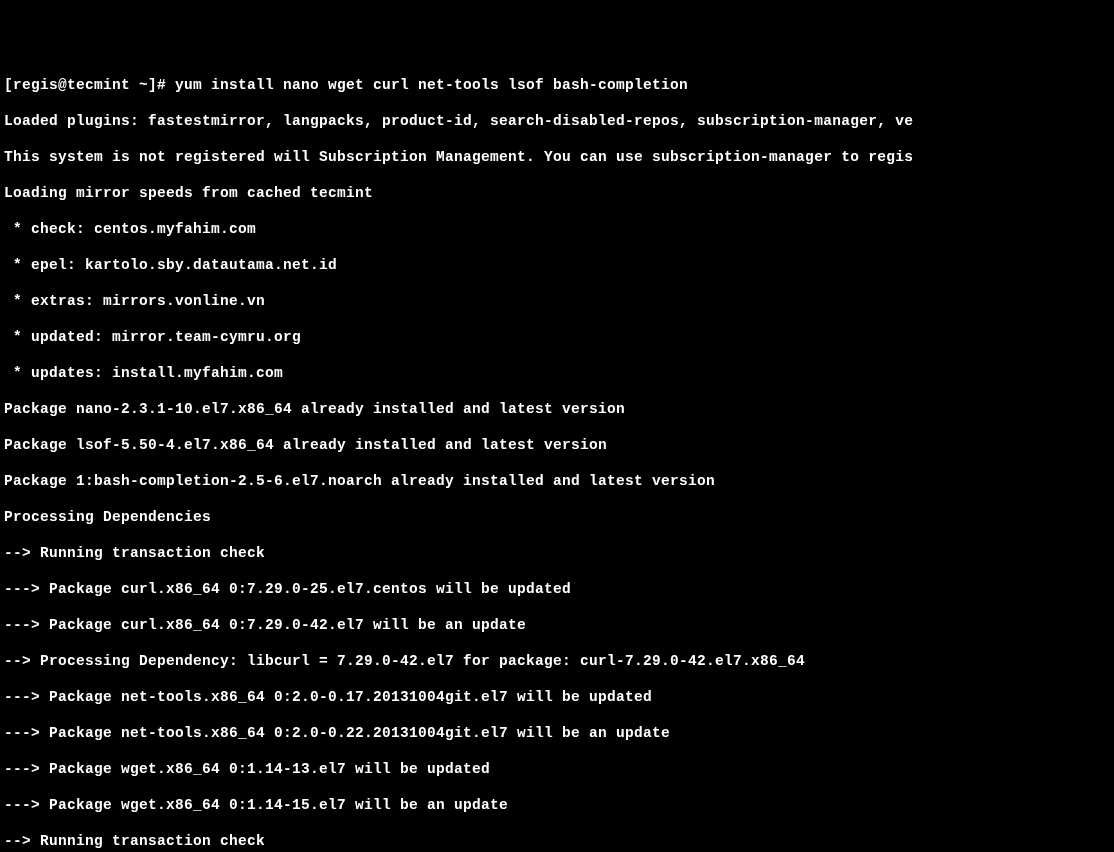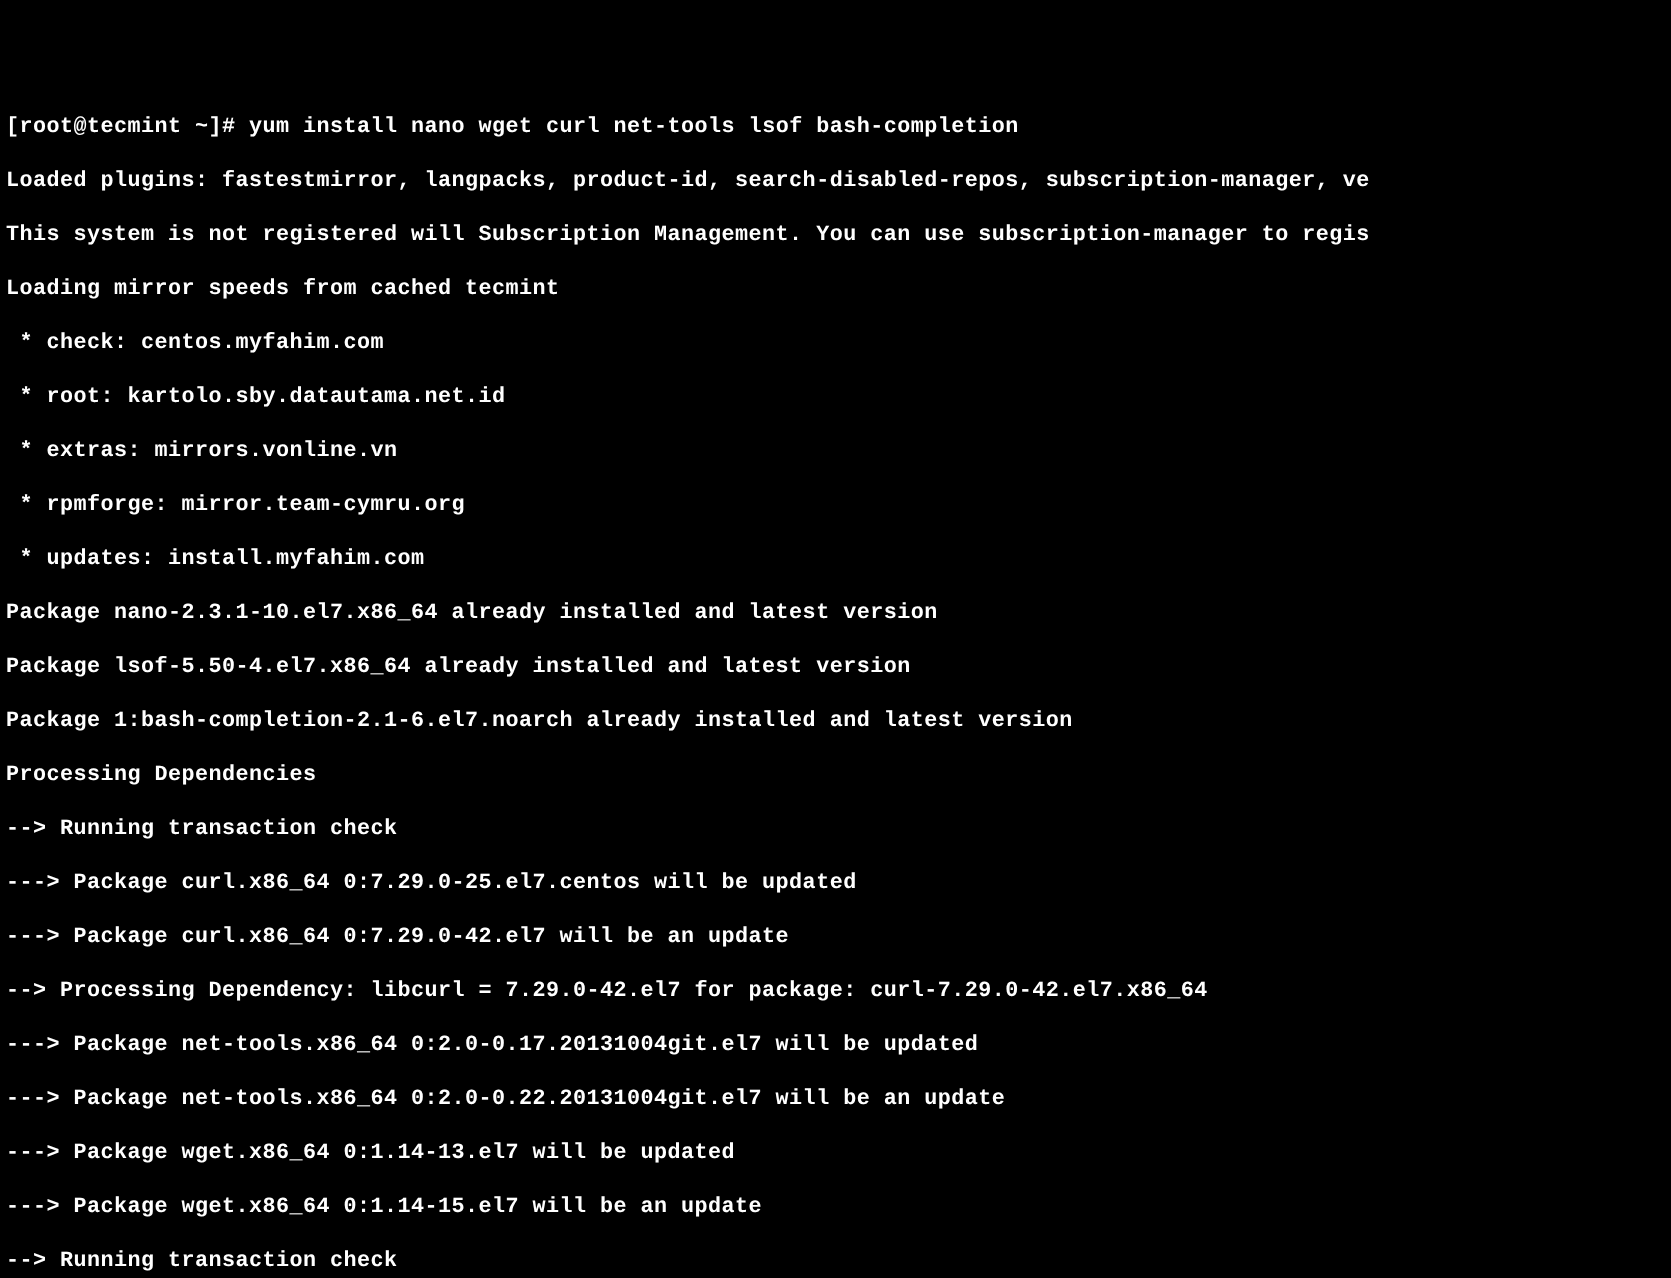--- a/index.html
+++ b/index.html
@@ -17,32 +17,32 @@
   }
   .line {
     display: block;
   }
 </style>
 </head>
 <body>
 
 
 
-<span class="line"><span>[root@tecmint ~]# </span><span>yum install nano wget curl net-tools lsof bash-completion</span></span>
+<span class="line"><span>[regis@tecmint ~]# </span><span>yum install nano wget curl net-tools lsof bash-completion</span></span>
 <span class="line">Loaded plugins: fastestmirror, langpacks, product-id, search-disabled-repos, subscription-manager, ve</span>
 <span class="line">This system is not registered will Subscription Management. You can use subscription-manager to regis</span>
 <span class="line">Loading mirror speeds from cached tecmint</span>
 <span class="line"> * check: centos.myfahim.com</span>
-<span class="line"> * root: kartolo.sby.datautama.net.id</span>
+<span class="line"> * epel: kartolo.sby.datautama.net.id</span>
 <span class="line"> * extras: mirrors.vonline.vn</span>
-<span class="line"> * rpmforge: mirror.team-cymru.org</span>
+<span class="line"> * updated: mirror.team-cymru.org</span>
 <span class="line"> * updates: install.myfahim.com</span>
 <span class="line">Package nano-2.3.1-10.el7.x86_64 already installed and latest version</span>
 <span class="line">Package lsof-5.50-4.el7.x86_64 already installed and latest version</span>
-<span class="line">Package 1:bash-completion-2.1-6.el7.noarch already installed and latest version</span>
+<span class="line">Package 1:bash-completion-2.5-6.el7.noarch already installed and latest version</span>
 <span class="line">Processing Dependencies</span>
 <span class="line">--&gt; Running transaction check</span>
 <span class="line">---&gt; Package curl.x86_64 0:7.29.0-25.el7.centos will be updated</span>
 <span class="line">---&gt; Package curl.x86_64 0:7.29.0-42.el7 will be an update</span>
 <span class="line">--&gt; Processing Dependency: libcurl = 7.29.0-42.el7 for package: curl-7.29.0-42.el7.x86_64</span>
 <span class="line">---&gt; Package net-tools.x86_64 0:2.0-0.17.20131004git.el7 will be updated</span>
 <span class="line">---&gt; Package net-tools.x86_64 0:2.0-0.22.20131004git.el7 will be an update</span>
 <span class="line">---&gt; Package wget.x86_64 0:1.14-13.el7 will be updated</span>
 <span class="line">---&gt; Package wget.x86_64 0:1.14-15.el7 will be an update</span>
 <span class="line">--&gt; Running transaction check</span>

